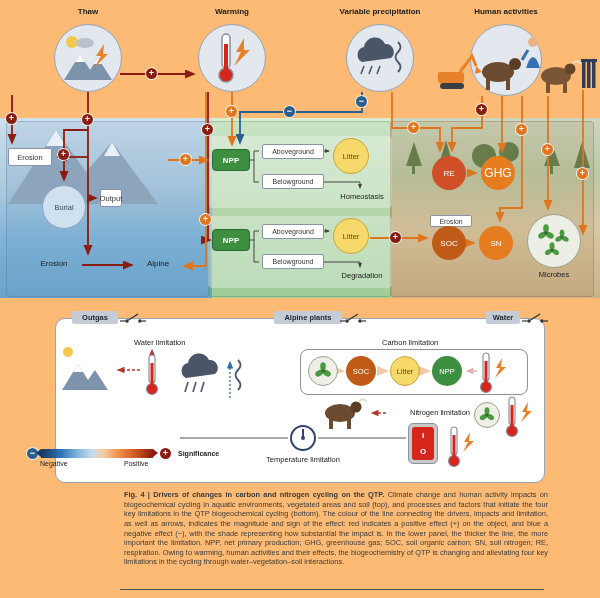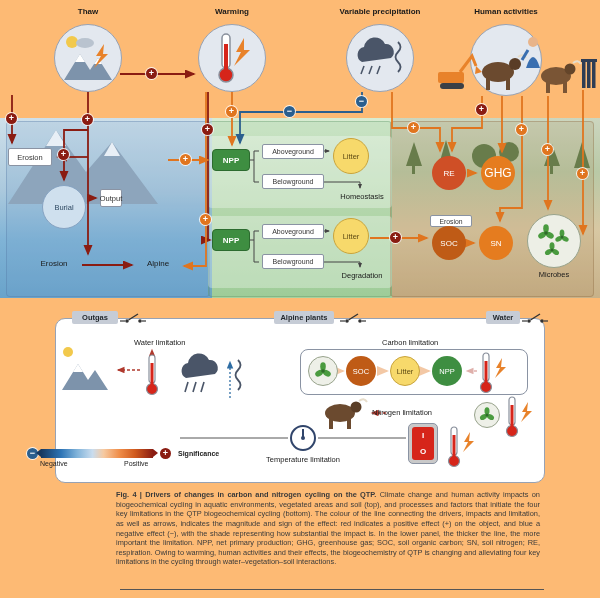--- a/index.html
+++ b/index.html
@@ -274,21 +274,21 @@
   </svg>
 
   <div class="switchbox a" style="left:72px;top:311px;width:46px;height:13px">Outgas</div>
   <svg class="a" style="left:120px;top:312px" width="26" height="12" viewBox="0 0 26 12">
       <line x1="0" y1="9" x2="5" y2="9" stroke="#333" stroke-width="1.2"></line>
       <circle cx="7" cy="9" r="1.8" fill="#333"></circle>
       <line x1="8.5" y1="8" x2="18" y2="2" stroke="#333" stroke-width="1.4"></line>
       <circle cx="20" cy="9" r="1.8" fill="#333"></circle>
       <line x1="22" y1="9" x2="26" y2="9" stroke="#333" stroke-width="1.2"></line>
     </svg>
-  <div class="switchbox a" style="left:274px;top:311px;width:60px;height:13px">Alpine plants</div>
+  <div class="switchbox a" style="left:274px;top:311px;width:68px;height:13px">Alpine plants</div>
   <svg class="a" style="left:340px;top:312px" width="26" height="12" viewBox="0 0 26 12">
       <line x1="0" y1="9" x2="5" y2="9" stroke="#333" stroke-width="1.2"></line>
       <circle cx="7" cy="9" r="1.8" fill="#333"></circle>
       <line x1="8.5" y1="8" x2="18" y2="2" stroke="#333" stroke-width="1.4"></line>
       <circle cx="20" cy="9" r="1.8" fill="#333"></circle>
       <line x1="22" y1="9" x2="26" y2="9" stroke="#333" stroke-width="1.2"></line>
     </svg>
   <div class="switchbox a" style="left:486px;top:311px;width:34px;height:13px">Water</div>
   <svg class="a" style="left:522px;top:312px" width="26" height="12" viewBox="0 0 26 12">
       <line x1="0" y1="9" x2="5" y2="9" stroke="#333" stroke-width="1.2"></line>
@@ -343,21 +343,21 @@
 
   <svg class="a" style="left:320px;top:398px" width="48" height="32" viewBox="0 0 48 32">
     <g fill="#6b4a2f">
         <ellipse cx="20" cy="15" rx="15" ry="9"></ellipse>
         <rect x="9" y="20" width="4" height="11"></rect>
         <rect x="27" y="20" width="4" height="11"></rect>
         <circle cx="36" cy="9" r="5.5" fill="#5a3d26"></circle>
       </g>
     <path d="M39 3 q5 -4 8 1" stroke="#e7ddcb" stroke-width="2" fill="none"></path>
   </svg>
-  <div class="limlbl a" style="left:372px;top:408px;width:80px">Nitrogen limitation</div>
+  <div class="limlbl a" style="left:410px;top:408px;width:80px">Nitrogen limitation</div>
   <div class="circ a" style="left:474px;top:402px;width:26px;height:26px;background:#eef0e8;border:1px solid #98a38c">
     <svg width="18" height="18" viewBox="0 0 20 20">
         <g transform="translate(10,10)" fill="#4a9b3f">
           <ellipse cx="0" cy="-4.5" rx="2.8" ry="4.2"></ellipse>
           <ellipse cx="0" cy="-4.5" rx="2.8" ry="4.2" transform="rotate(120)"></ellipse>
           <ellipse cx="0" cy="-4.5" rx="2.8" ry="4.2" transform="rotate(240)"></ellipse>
           <circle r="1.8" fill="#2f6b2a"></circle>
         </g>
       </svg>
   </div>
@@ -389,19 +389,19 @@
 
   <div class="badge bblu a" style="left:27px;top:448px">−</div>
   <div class="a" style="left:36px;top:449px;width:0;height:0;border-top:4.5px solid transparent;border-bottom:4.5px solid transparent;border-right:5px solid #17375e"></div>
   <div class="a" style="left:41px;top:449px;width:112px;height:9px;background:linear-gradient(90deg,#17375e 0%,#2e75b6 18%,#7fb2d9 32%,#c9dcee 46%,#f6c9a0 56%,#ef8d49 70%,#d05a1e 84%,#8a1c12 100%)"></div>
   <div class="a" style="left:153px;top:449px;width:0;height:0;border-top:4.5px solid transparent;border-bottom:4.5px solid transparent;border-left:5px solid #8a1c12"></div>
   <div class="badge bred a" style="left:160px;top:448px">+</div>
   <div class="a" style="left:40px;top:460px;font-size:7px;color:#222">Negative</div>
   <div class="a" style="left:124px;top:460px;font-size:7px;color:#222">Positive</div>
   <div class="a" style="left:178px;top:450px;font-size:7px;font-weight:bold;color:#222">Significance</div>
 
-  <div class="a" style="left:116px;top:490px;width:424px;font-size:7.4px;line-height:1.3;color:#3a3a3a;text-align:justify">
+  <div class="a" style="left:124px;top:490px;width:424px;font-size:7.4px;line-height:1.3;color:#3a3a3a;text-align:justify">
     <b>Fig. 4 | Drivers of changes in carbon and nitrogen cycling on the QTP.</b>
     <span>Climate change and human activity impacts on biogeochemical cycling in aquatic environments, vegetated areas and soil (top), and processes and factors that initiate the four key limitations in the QTP biogeochemical cycling (bottom). The colour of the line connecting the drivers, impacts and limitation, as well as arrows, indicates the magnitude and sign of the effect: red indicates a positive effect (+) on the object, and blue a negative effect (−), with the shade representing how substantial the impact is. In the lower panel, the thicker the line, the more important the limitation. NPP, net primary production; GHG, greenhouse gas; SOC, soil organic carbon; SN, soil nitrogen; RE, respiration. Owing to warming, human activities and their effects, the biogeochemistry of QTP is changing and alleviating four key limitations in the cycling through water–vegetation–soil interactions.</span>
   </div>
   <div class="a" style="left:120px;top:589px;width:424px;height:1px;background:#555"></div>
 
 </div>
 
 </body></html>

